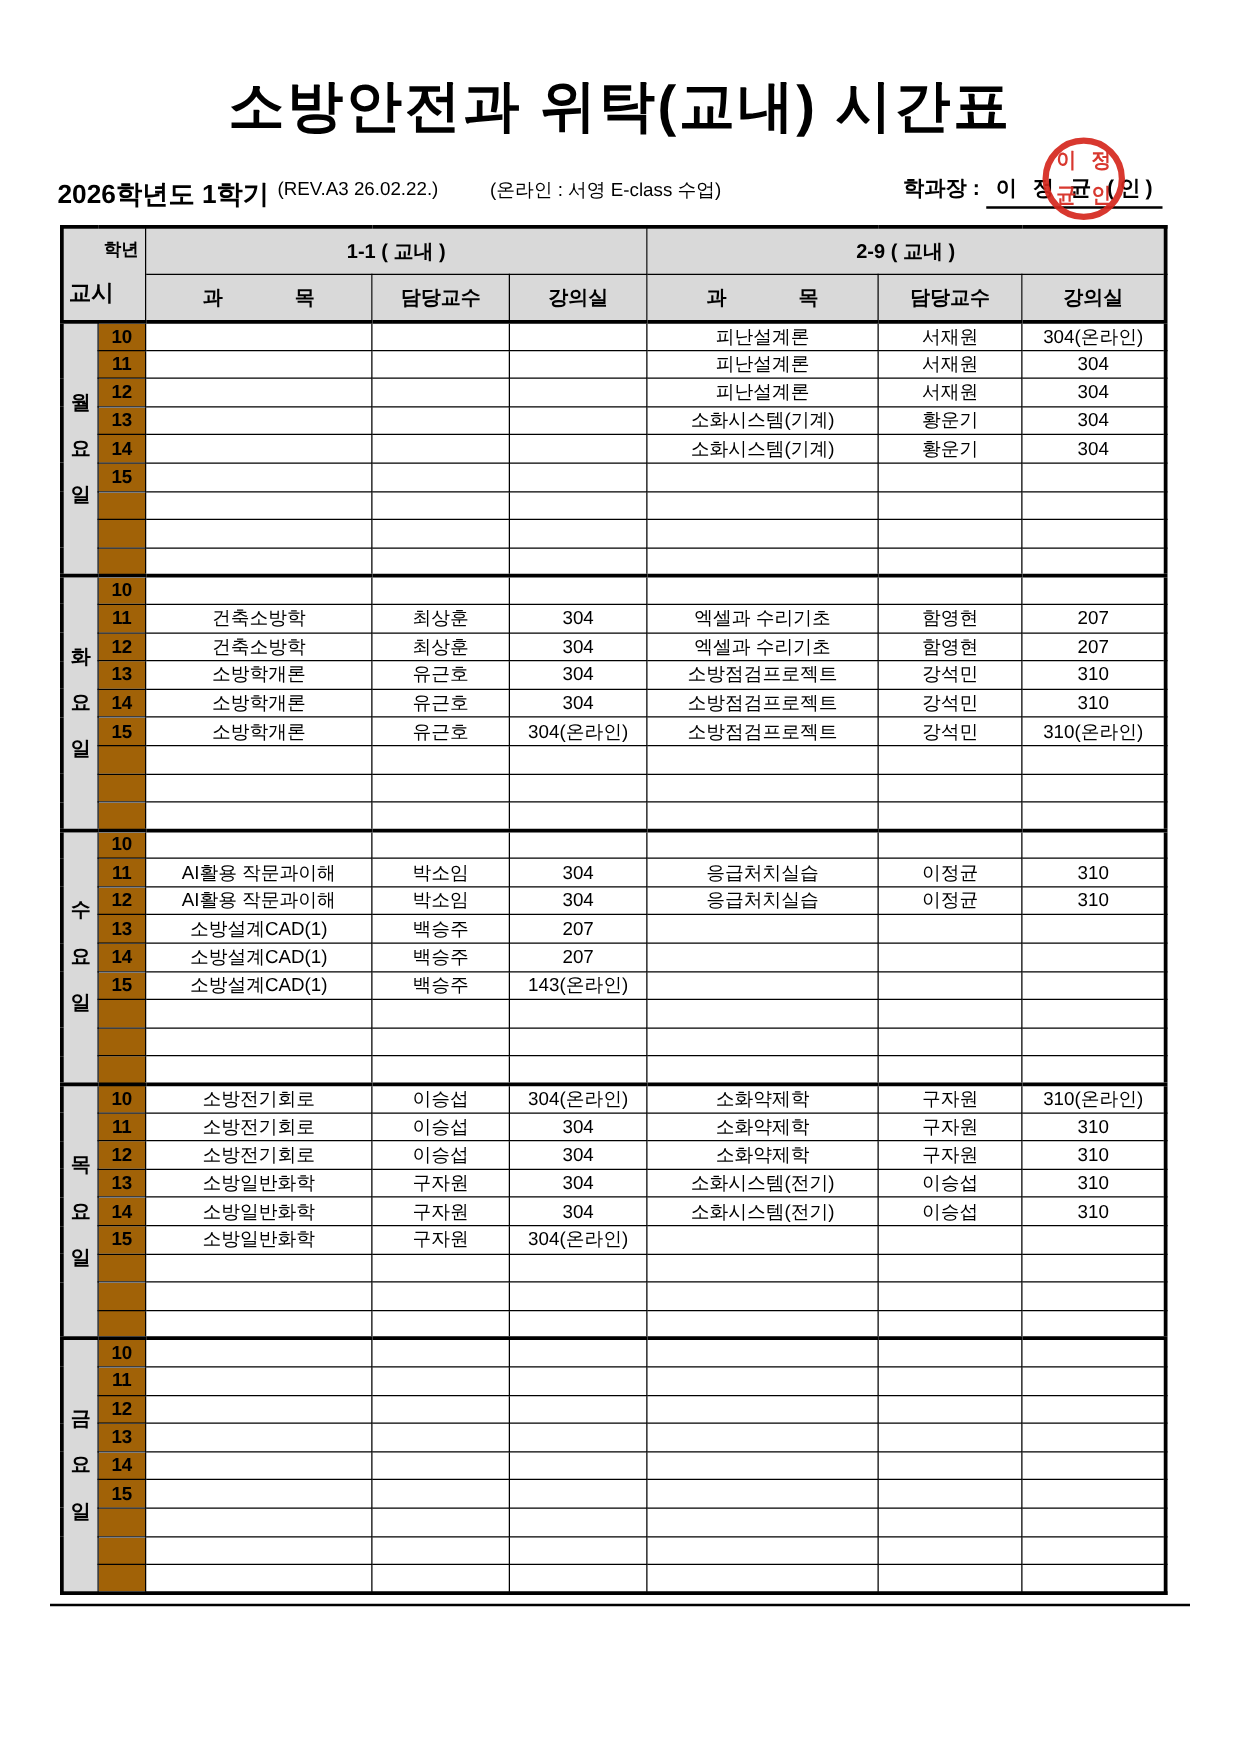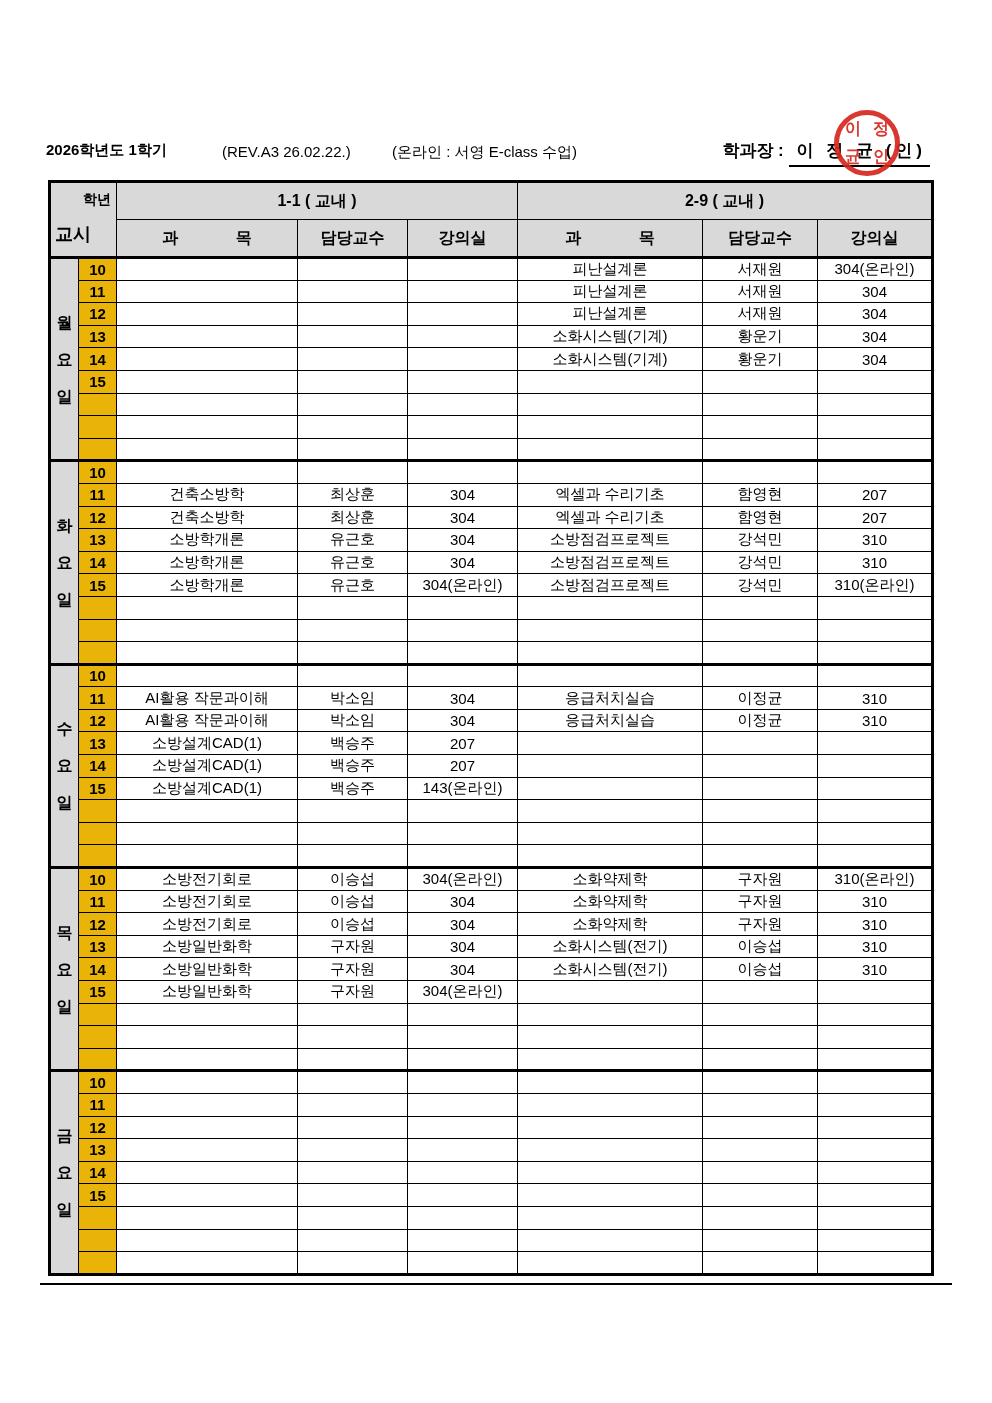--- a/index.html
+++ b/index.html
@@ -20,21 +20,21 @@
     font-weight: 900;
     letter-spacing: 2px;
     line-height: 54px;
     white-space: pre;
   }
   .info-row {
     position: absolute;
     top: 139px; left: 46px; width: 884px; height: 26px;
     font-size: 15px;
   }
-  .info-row .semester   { position: absolute; left: 0;   top: 2px; font-size: 15px; font-weight: bold; }
+  .info-row .semester   { position: absolute; left: 0;   top: 2px; font-size: 21px; font-weight: bold; }
   .info-row .revision   { position: absolute; left: 152px; top: 4px; margin-left: 24px; }
   .info-row .online     { position: absolute; left: 346px; top: 4px; }
   .approver { position: absolute; right: 0; top: 0; font-size: 17px; font-weight: bold; white-space: pre; }
   .approver .name {
     display: inline-block;
     border-bottom: 2px solid #000;
     padding: 0 4px 3px 8px;
     letter-spacing: 4px;
     text-align: center;
   }
@@ -96,37 +96,38 @@
   .tt td.corner .corner-bottom { position: absolute; bottom: 10px; left: 4px; font-size: 18px; font-weight: bold; }
   .tt tbody tr { height: 22.6px; }
   .tt td.day-cell {
     background: #d9d9d9;
     font-weight: bold;
     font-size: 16px;
     line-height: 37px;
     vertical-align: middle;
   }
   .tt td.period-cell {
-    background: #eab308;
+    background: #a16207;
     font-weight: bold;
     font-size: 15px;
   }
   .tt tr.block-start td { border-top: 3px solid #000; }
   .footer-line {
     position: absolute;
     left: 40px; top: 1283px;
     width: 912px; height: 2px;
     background: #000;
   }
 </style>
 </head>
 <body>
 
 <div class="page">
 
+  <div class="doc-title">소방안전과 위탁(교내) 시간표</div>
 
   <div class="info-row">
     <span class="semester">2026학년도 1학기</span>
     <span class="revision">(REV.A3 26.02.22.)</span>
     <span class="online">(온라인 : 서영 E-class 수업)</span>
     <span class="approver"><span>학과장 : </span><span class="name">이 정 균 (인)</span></span>
   </div>
 
   <div class="stamp" style="border-color: rgb(213, 40, 30); color: rgb(213, 40, 30);">
     <span>이</span>

